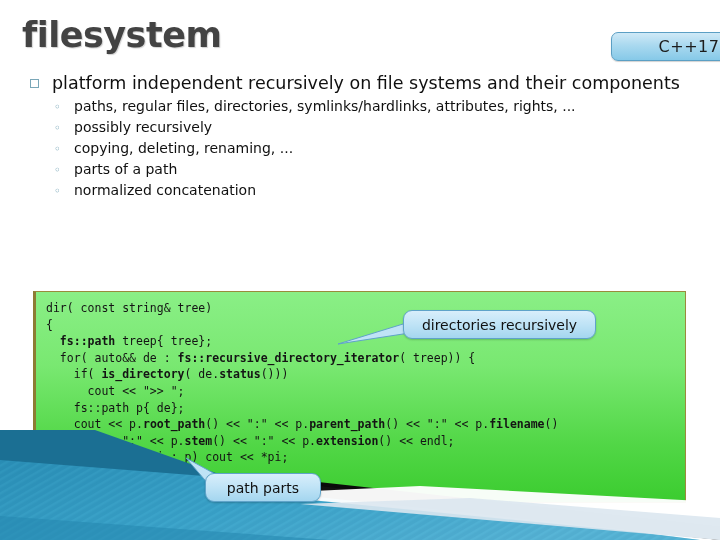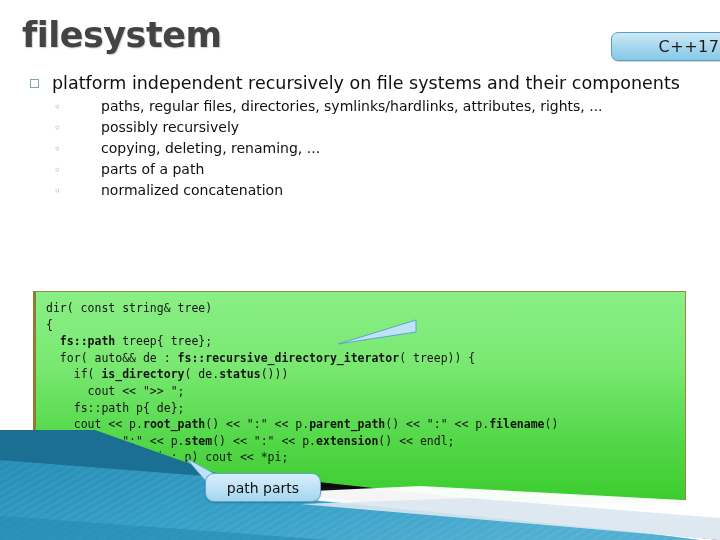--- a/index.html
+++ b/index.html
@@ -101,21 +101,20 @@
     color: #101010;
     line-height: 1.42;
     white-space: nowrap;
   }
   .txt2 {
     font-family: "DejaVu Sans", sans-serif;
     font-size: 14px;
     color: #101010;
     line-height: 1.5;
     white-space: nowrap;
-    margin-left: 27px;
   }
 
   
   #code {
     position: absolute;
     left: 33px;
     top: 291px;
     width: 653px;
     height: 212px;
     box-sizing: border-box;
@@ -257,15 +256,16 @@
 }</div>
   </div>
 
   <svg class="tail" id="tail-recursive" width="80" height="30" viewBox="0 0 80 30">
     <polygon points="0,26 78,2 78,14" fill="#bfe3f6" stroke="#5fa3c9" stroke-width="1"></polygon>
   </svg>
   <svg class="tail" id="tail-parts" width="44" height="34" viewBox="0 0 44 34">
     <polygon points="0,0 40,22 24,28" fill="#bfe3f6" stroke="#5fa3c9" stroke-width="1"></polygon>
   </svg>
 
+  <div class="callout" id="callout-recursive">directories recursively</div>
   <div class="callout" id="callout-parts">path parts</div>
 
 </div>
 
 </body></html>

